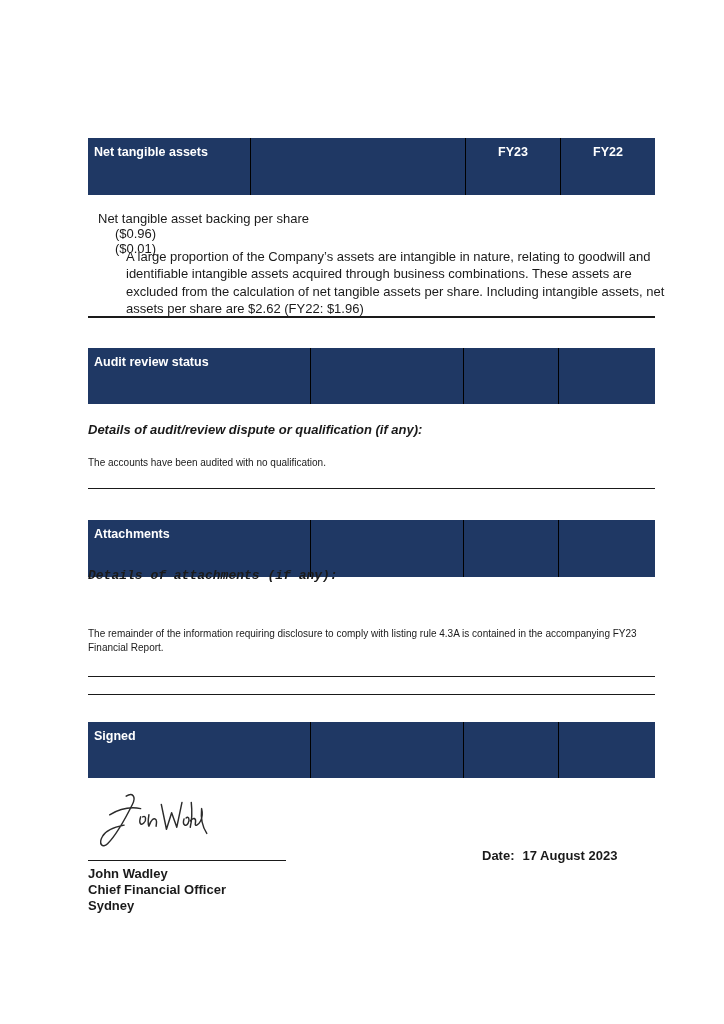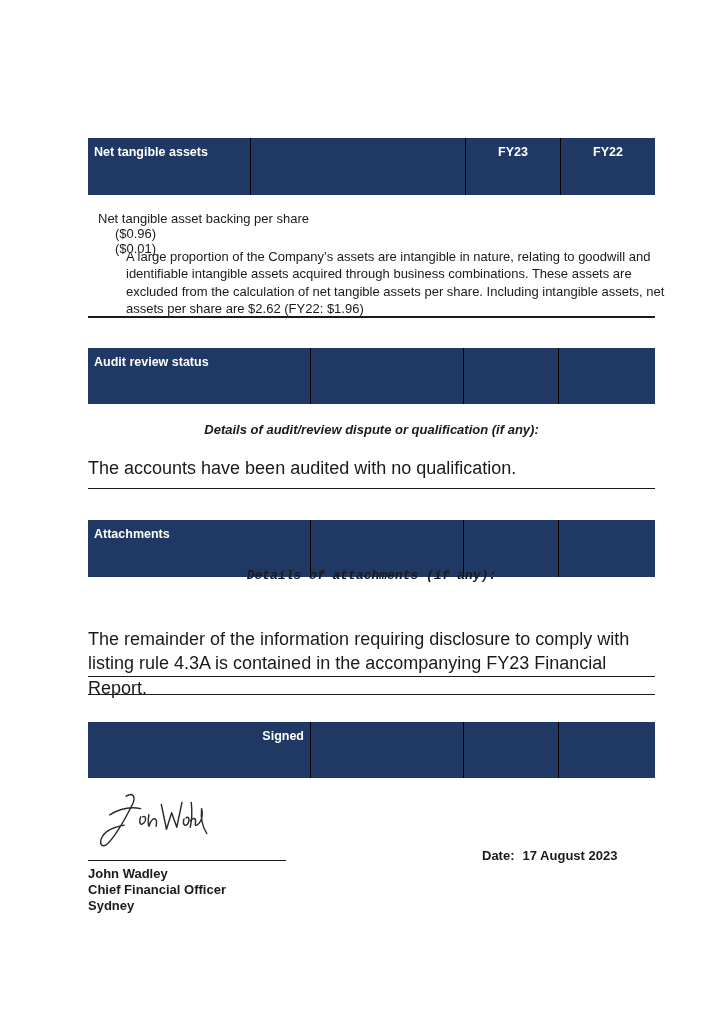--- a/index.html
+++ b/index.html
@@ -60,27 +60,26 @@
     width: 567px;
     background: #1a1a1a;
   }
   .details-label {
     position: absolute;
     left: 88px;
     width: 567px;
     font-size: 13px;
     font-weight: bold;
     font-style: italic;
-    text-align: center;
   }
   .details-text {
     position: absolute;
     left: 88px;
     width: 567px;
-    font-size: 18px;
+    font-size: 10px;
     line-height: 1.35;
   }
   .sig-line {
     position: absolute;
     left: 88px;
     width: 198px;
     border-bottom: 1.3px solid #1a1a1a;
   }
   .date-line {
     position: absolute;
@@ -143,21 +142,21 @@
     <div class="navy-cell aud-c3 div"></div>
     <div class="navy-cell aud-c4 div"></div>
   </div>
 
   <div class="details-label" style="top:568px;font-family:Liberation Mono, monospace;">Details of attachments (if any):</div>
   <div class="details-text" style="top:627px;">The remainder of the information requiring disclosure to comply with listing rule 4.3A is contained in the accompanying FY23 Financial Report.</div>
 
   <div class="rule" style="top:676px; height:1px;"></div>
   <div class="rule" style="top:694px; height:1px;"></div>
 
-  <div class="navy-bar" style="top:722px; height:56px;text-align:right;">
+  <div class="navy-bar" style="top:722px; height:56px;">
     <div class="navy-cell aud-c1">Signed</div>
     <div class="navy-cell aud-c2 div"></div>
     <div class="navy-cell aud-c3 div"></div>
     <div class="navy-cell aud-c4 div"></div>
   </div>
 
   <svg class="sig-svg" viewBox="0 0 110 60" fill="none" stroke="#2b2b2b" stroke-width="1.4" stroke-linecap="round" stroke-linejoin="round">
     <path d="M30 6 C36 2 40 6 36 14 C30 26 20 44 12 52 C7 57 3 52 7 45 C10 39 18 36 28 34"></path>
     <path d="M14 24 C24 18 34 16 44 18"></path>
     <path d="M44 26 C42 32 44 35 47 32 C50 29 49 24 46 26"></path>

